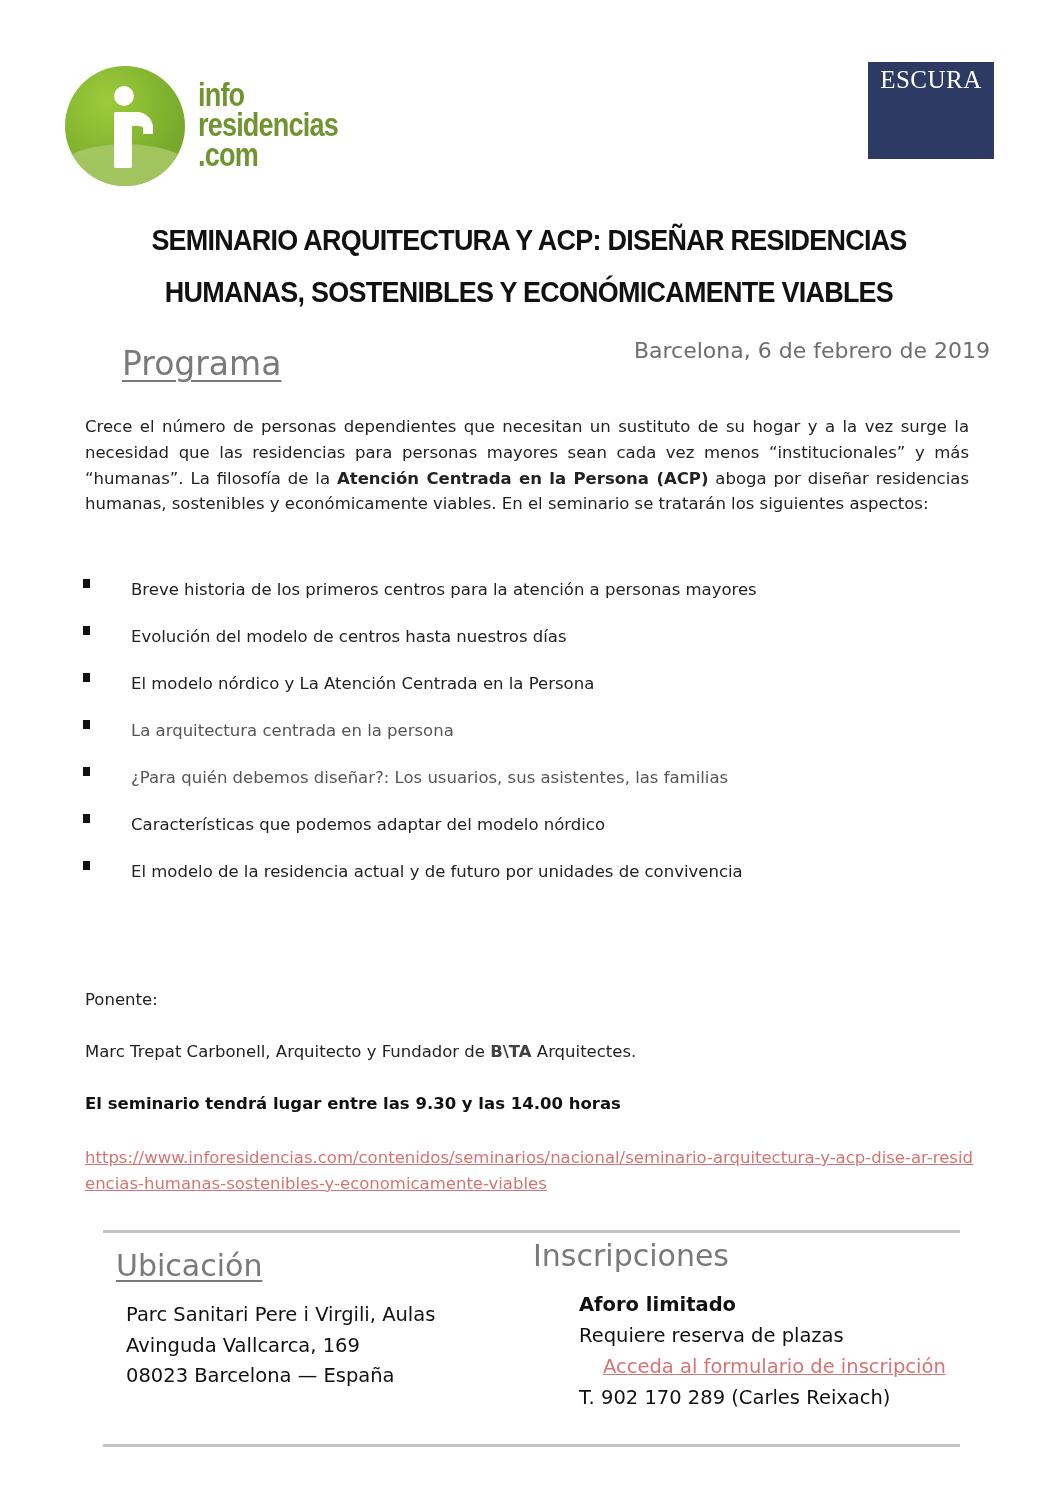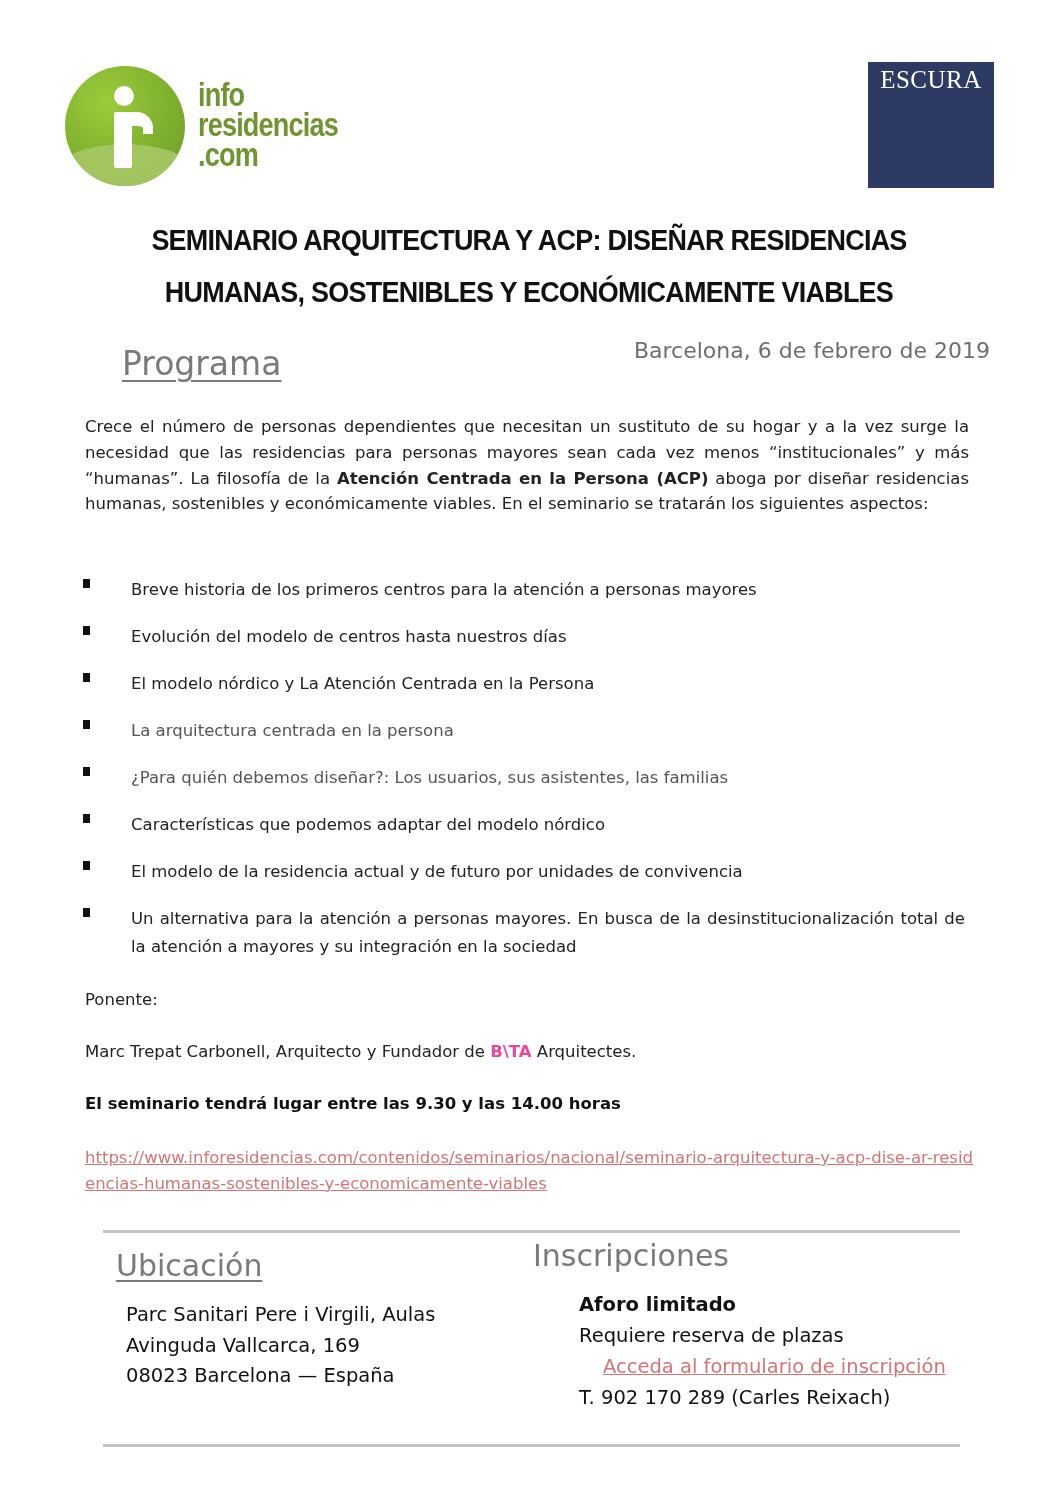--- a/index.html
+++ b/index.html
@@ -17,21 +17,21 @@
     border-radius: 50%; background: #ffffff; }
   .logo-circle .stem { position: absolute; left: 49px; top: 46px; width: 18px; height: 56px;
     background: #ffffff; border-radius: 2px; }
   .logo-circle .arm { position: absolute; left: 56px; top: 46px; width: 32px; height: 22px;
     border-top: 14px solid #ffffff; border-right: 10px solid #ffffff; border-top-right-radius: 16px;
     box-sizing: border-box; }
   .logo-text { left: 198px; top: 80px; font-family: "Liberation Sans", sans-serif;
     font-weight: bold; color: #6f9430; font-size: 33px; line-height: 30px; letter-spacing: -1px;
     transform: scaleX(0.82); transform-origin: left top; }
 
-  .escura { left: 868px; top: 62px; width: 126px; height: 126px; background: #2c3a64;
+  .escura { left: 868px; top: 62px; width: 126px; height: 97px; background: #2c3a64;
     color: #ffffff; font-family: "Liberation Serif", serif; font-size: 25px; text-align: center;
     padding-top: 4px; box-sizing: border-box; letter-spacing: 0.5px; }
 
   .title { left: 60px; width: 938px; top: 214px; text-align: center;
     font-family: "Liberation Sans", sans-serif; font-weight: bold; font-size: 29px;
     line-height: 52px; color: #111; letter-spacing: -0.8px; transform: scaleX(0.93);
     transform-origin: center top; }
 
   .programa { left: 122px; top: 344px; font-size: 33px; color: #7a7a7a; text-decoration: underline;
     text-underline-offset: 5px; text-decoration-thickness: 2px; }
@@ -42,21 +42,21 @@
   .intro b { font-weight: bold; }
 
   ul.bullets { list-style: none; margin: 0; padding: 0; left: 81px; width: 884px; top: 576px; }
   ul.bullets li { position: relative; padding-left: 50px; font-size: 16.5px; line-height: 28px;
     margin-bottom: 19px; text-align: justify; color: #222; }
   ul.bullets li .sq { position: absolute; left: 2px; top: 3px; width: 7px; height: 9px; background: #111; }
   ul.bullets li.gray { color: #555; }
 
   .ponente-label { left: 85px; top: 990px; font-size: 16.5px; color: #222; }
   .ponente { left: 85px; top: 1042px; font-size: 16.5px; color: #222; }
-  .ponente b { color: #ec4899; }
+  .ponente b { color: #404040; }
   .horario { left: 85px; top: 1094px; font-size: 16.5px; font-weight: bold; color: #111; }
 
   .url { left: 85px; width: 890px; top: 1145px; font-size: 16.5px; line-height: 26px; color: #d57474;
     text-decoration: underline; word-break: break-all; }
 
   .hr { left: 103px; width: 857px; height: 3px; background: #c4c4c4; }
 
   .ubic-h { left: 116px; top: 1248px; font-size: 30px; color: #7a7a7a; text-decoration: underline;
     text-underline-offset: 4px; text-decoration-thickness: 2px; }
   .insc-h { left: 533px; top: 1238px; font-size: 30px; color: #7a7a7a; 
@@ -98,21 +98,20 @@
 <div class="abs intro"><span>Crece el número de personas dependientes que necesitan un sustituto de su hogar y a la vez surge la necesidad que las residencias para personas mayores sean cada vez menos “institucionales” y más “humanas”. La filosofía de la </span><b>Atención Centrada en la Persona (ACP)</b><span> aboga por diseñar residencias humanas, sostenibles y económicamente viables. En el seminario se tratarán los siguientes aspectos:</span></div>
 
 <ul class="abs bullets">
   <li><span class="sq"></span><span>Breve historia de los primeros centros para la atención a personas mayores</span></li>
   <li><span class="sq"></span><span>Evolución del modelo de centros hasta nuestros días</span></li>
   <li><span class="sq"></span><span>El modelo nórdico y La Atención Centrada en la Persona</span></li>
   <li class="gray"><span class="sq"></span><span>La arquitectura centrada en la persona</span></li>
   <li class="gray"><span class="sq"></span><span>¿Para quién debemos diseñar?: Los usuarios, sus asistentes, las familias</span></li>
   <li><span class="sq"></span><span>Características que podemos adaptar del modelo nórdico</span></li>
   <li><span class="sq"></span><span>El modelo de la residencia actual y de futuro por unidades de convivencia</span></li>
-  <li><span class="sq"></span><span>Un alternativa para la atención a personas mayores. En busca de la desinstitucionalización total de la atención a mayores y su integración en la sociedad</span></li>
 </ul>
 
 <div class="abs ponente-label">Ponente:</div>
 <div class="abs ponente"><span>Marc Trepat Carbonell, Arquitecto y Fundador de </span><b>B\TA</b><span> Arquitectes.</span></div>
 <div class="abs horario">El seminario tendrá lugar entre las 9.30 y las 14.00 horas</div>
 
 <div class="abs url">https://www.inforesidencias.com/contenidos/seminarios/nacional/seminario-arquitectura-y-acp-dise-ar-residencias-humanas-sostenibles-y-economicamente-viables</div>
 
 <div class="abs hr" style="top:1230px;"></div>
 <div class="abs hr" style="top:1444px;"></div>

